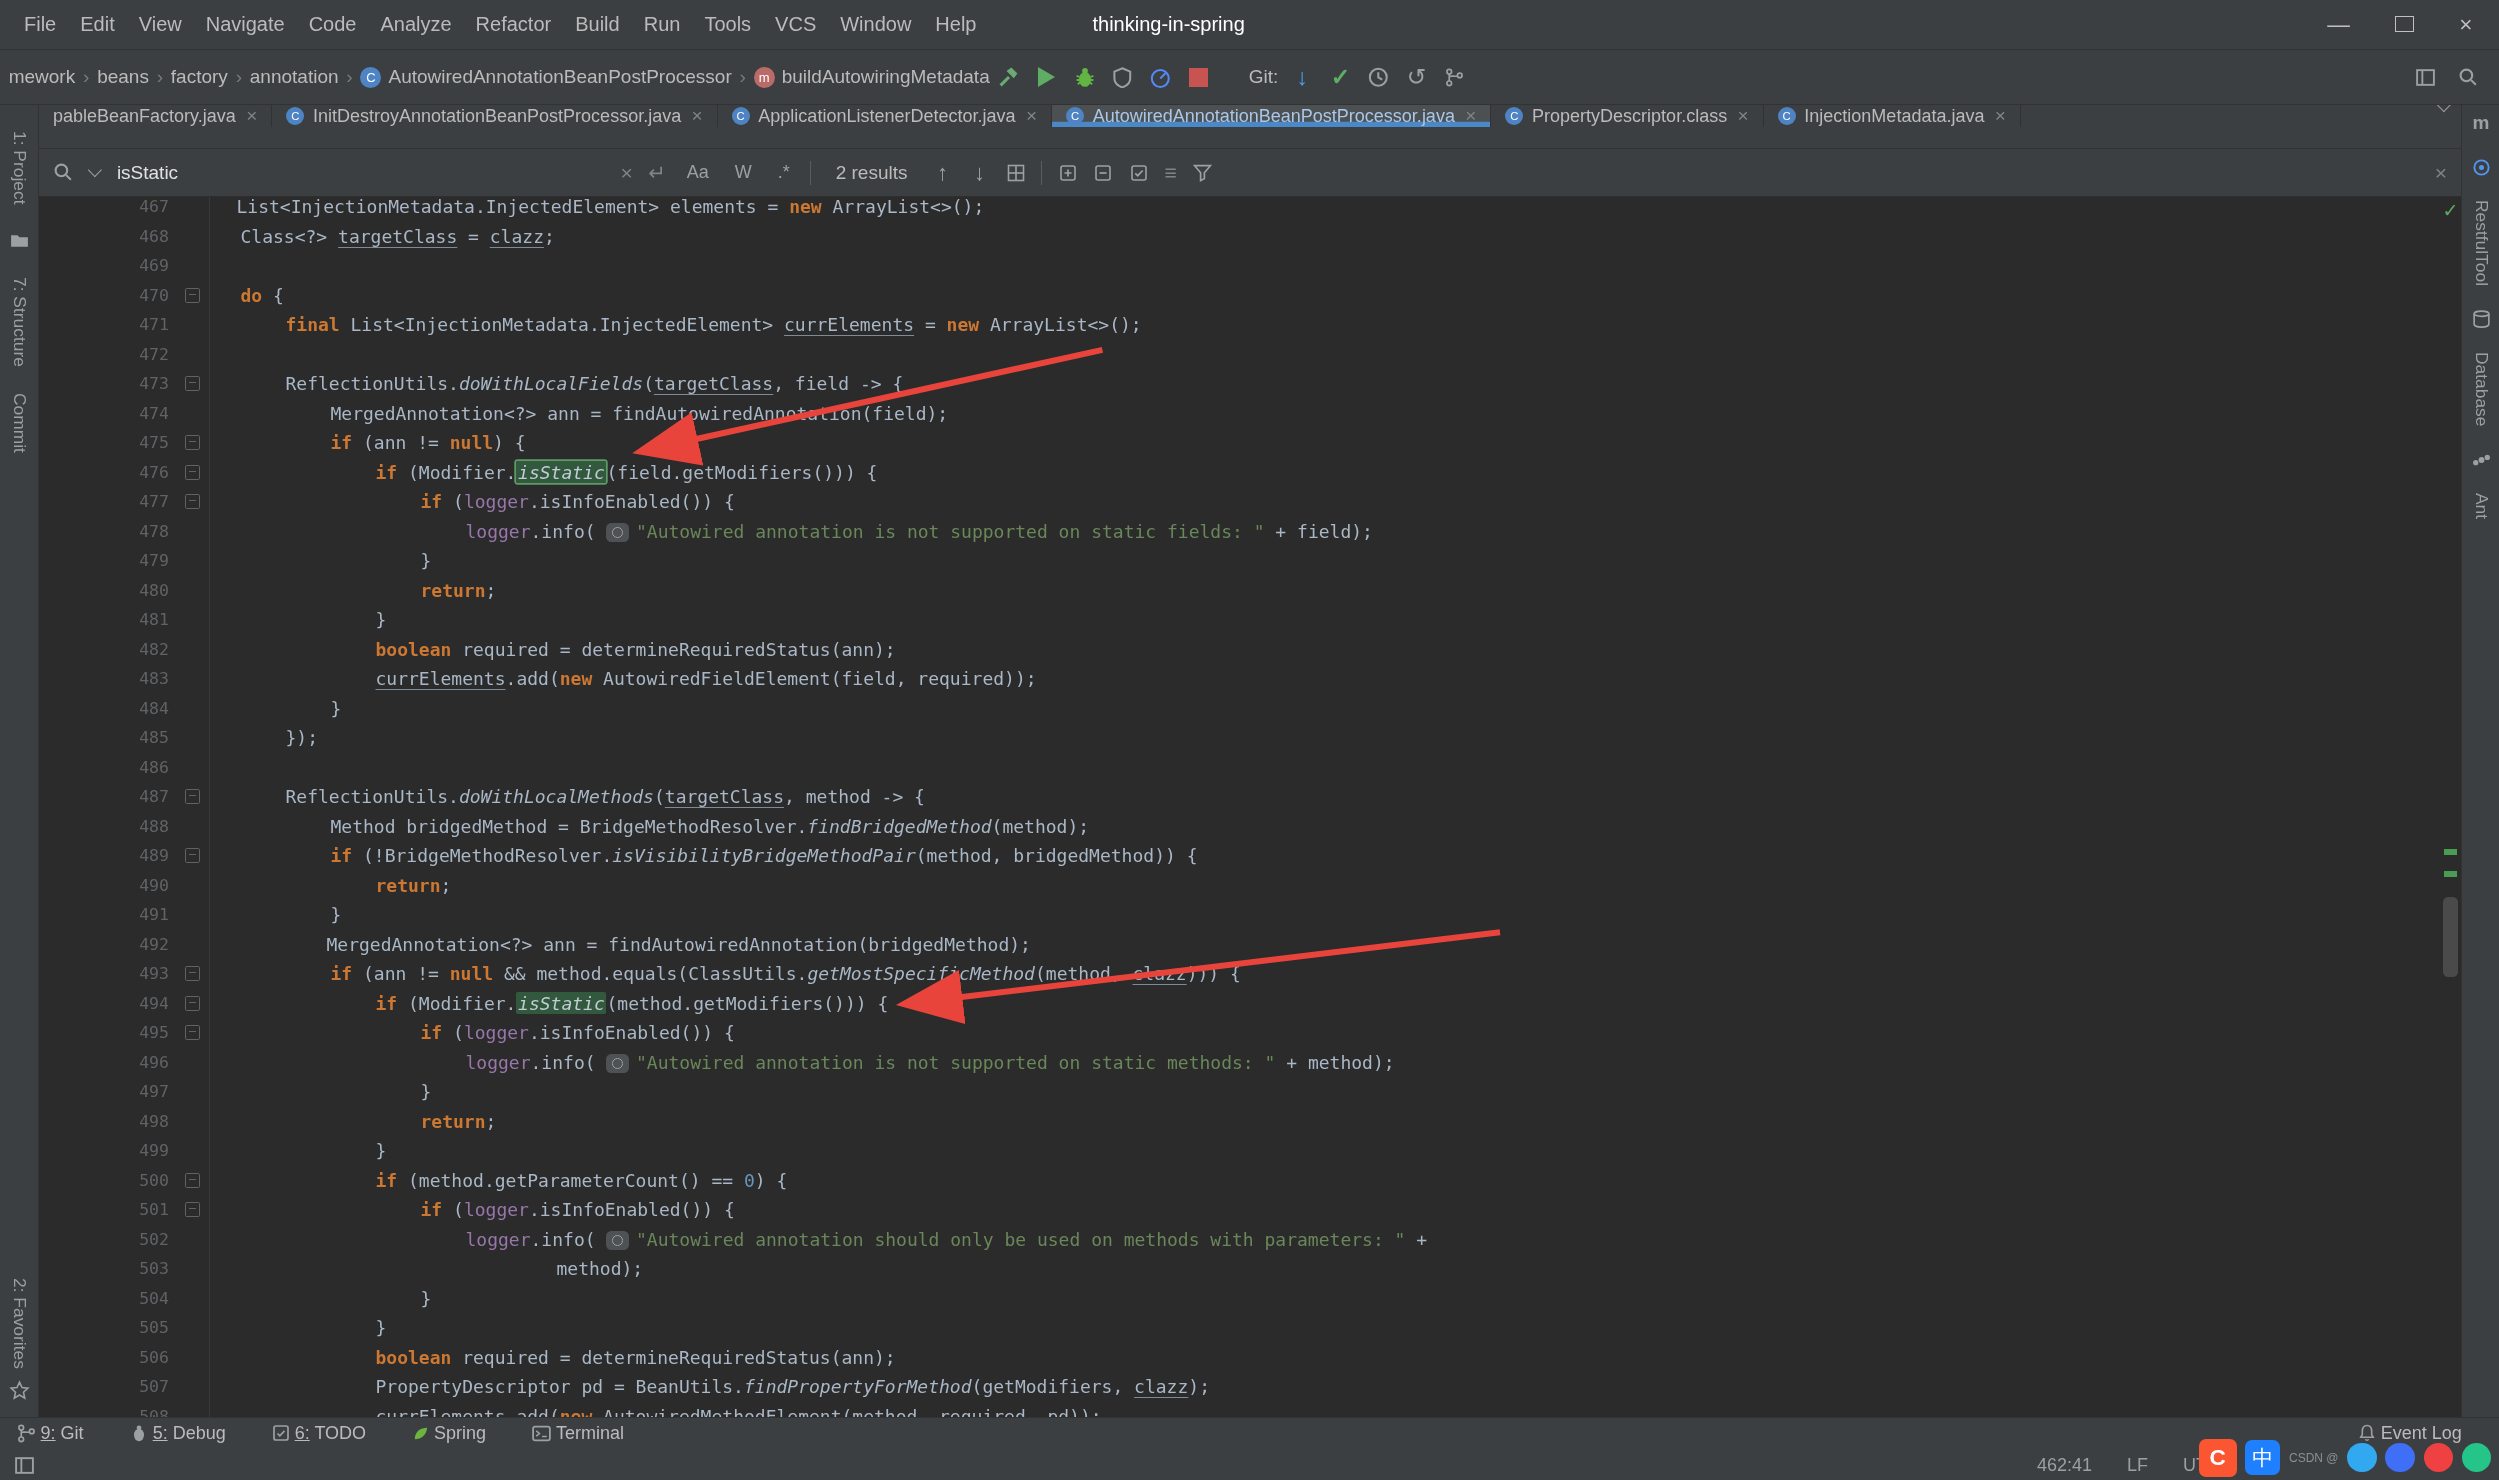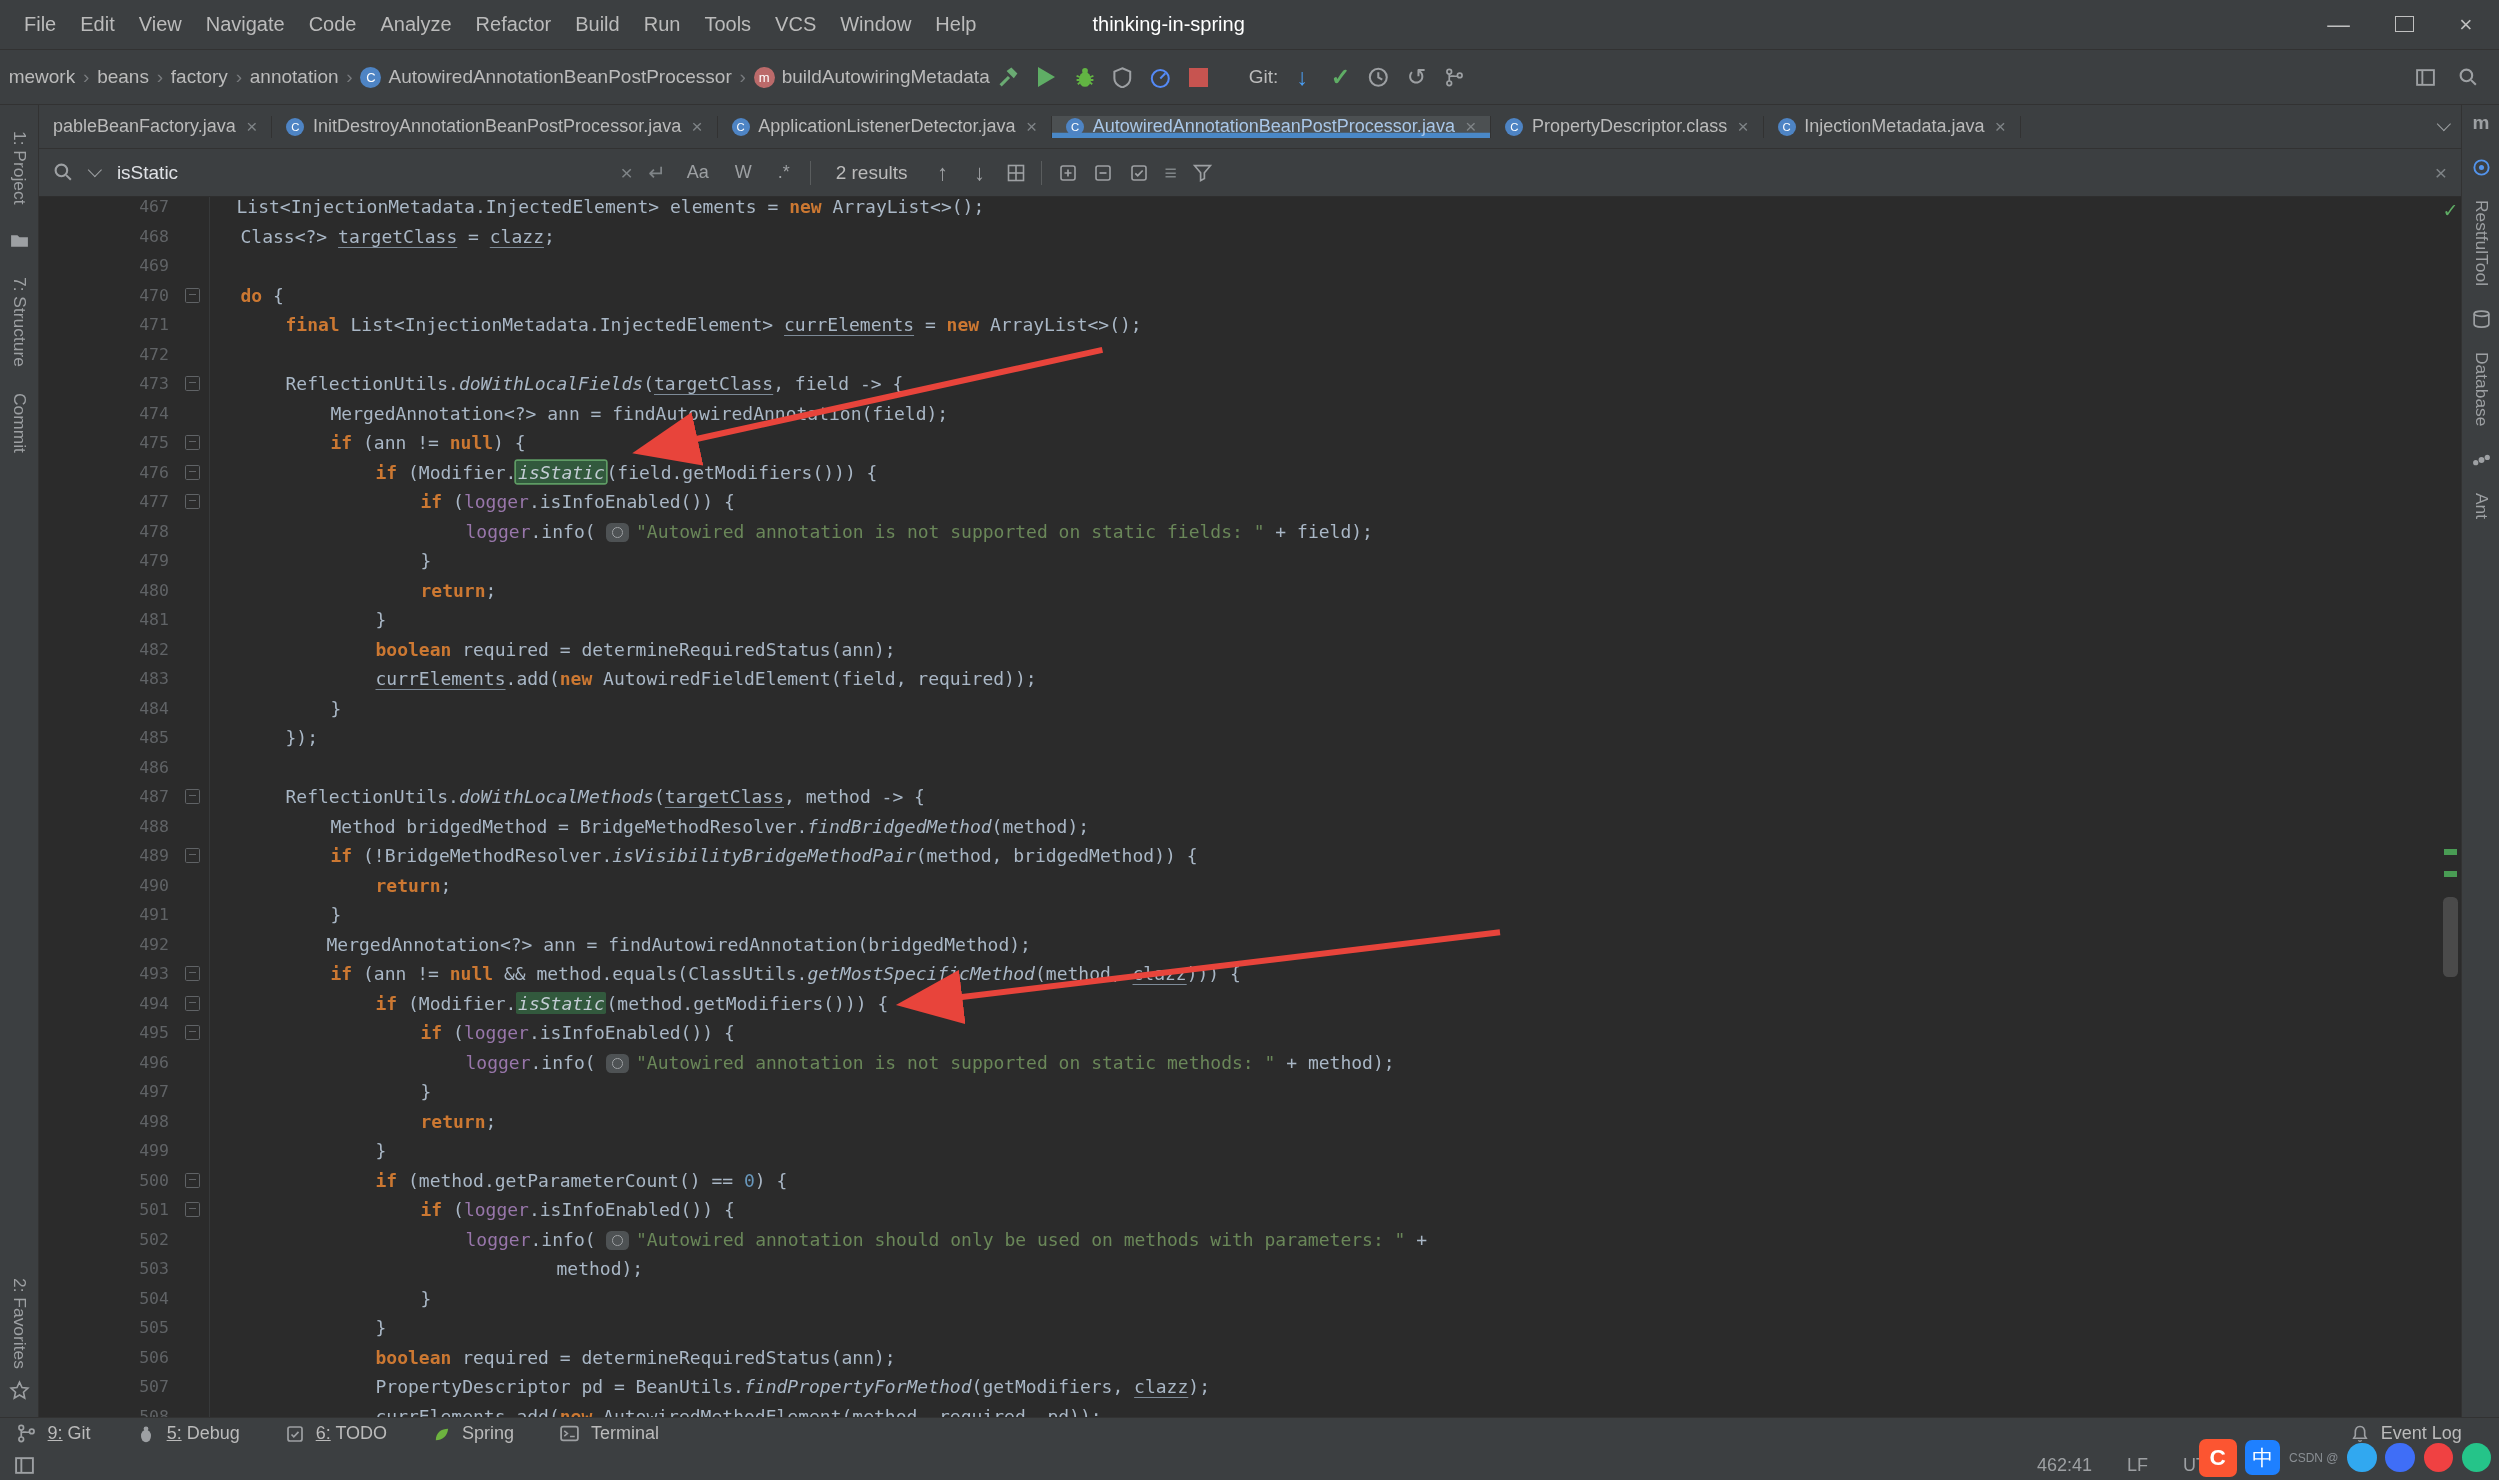--- a/index.html
+++ b/index.html
@@ -38,21 +38,21 @@
   .strip{width:38px;background:#3c3f41;flex:none;display:flex;flex-direction:column;align-items:center;}
   #left-strip{border-right:0.9px solid #323232;padding-top:26px;gap:26px;}
   #right-strip{border-left:0.9px solid #323232;padding-top:7px;gap:22.6px;}
   .vlabel{writing-mode:vertical-rl;font-size:17.4px;color:#9da0a3;white-space:nowrap;}
   .strip-bottom{margin-top:auto;display:flex;flex-direction:column;align-items:center;gap:12px;padding-bottom:15.6px;}
   .maven-label{color:#9da0a3;font-size:19px;font-weight:bold;}
 
   #center{flex:1;display:flex;flex-direction:column;min-width:0;}
 
   
-  #tabbar{height:43px;background:#3c3f41;border-bottom:0.9px solid #323232;display:flex;align-items:center;overflow:hidden;}
+  #tabbar{height:43px;background:#3c3f41;border-bottom:0.9px solid #323232;display:flex;align-items:flex-start;overflow:hidden;}
   .tab{display:flex;align-items:center;padding:0 14px;gap:8.7px;font-size:18px;color:#bbbbbb;border-right:0.9px solid #323232;white-space:nowrap;}
   .tab.active{background:#4c5052;color:#a9c7e8;box-shadow:inset 0 -5.2px 0 0 #4A88C7;}
   .tab-close{color:#7f8487;font-size:19px;margin-left:1.7px;}
   .tab-icon{width:18px;height:18px;border-radius:50%;background:#4e84c4;color:#fff;font-size:11.3px;display:inline-flex;align-items:center;justify-content:center;flex:none;}
   #tabbar-end{margin-left:auto;display:flex;align-items:center;padding:0 12px;}
 
   
   #editor{position:relative;flex:1;background:#2b2b2b;overflow:hidden;}
   #findbar{position:absolute;top:0;left:0;right:0;height:47px;background:#3c3f41;border-bottom:0.9px solid #2e2e2e;display:flex;align-items:center;z-index:6;padding:0 14px;gap:15.6px;font-size:19px;color:#9da0a3;}
   .find-input{background:transparent;border:none;outline:none;color:#dfe1e5;font-size:19px;font-family:"Liberation Sans",sans-serif;width:486px;}
@@ -83,21 +83,21 @@
   .inlay{display:inline-flex;align-items:center;justify-content:center;width:22.6px;height:19px;background:#4e5254;border-radius:5.2px;vertical-align:middle;margin-right:7px;}
   .inlay .dot{width:8.7px;height:8.7px;border:1.7px solid #9da0a3;border-radius:50%;}
 
   #stripe{position:absolute;right:0;top:0;bottom:0;width:22.6px;z-index:5;}
   .stripe-check{position:absolute;top:50px;right:2.6px;color:#5fad65;font-size:19px;}
   .stripe-mark{position:absolute;right:4.3px;width:13px;height:6px;background:#499c54;}
   .stripe-thumb{position:absolute;right:2.6px;width:15.6px;height:80px;background:rgba(166,166,166,0.25);border-radius:5.2px;}
 
   
   #bottombar{height:30px;background:#3c3f41;border-top:0.9px solid #323232;display:flex;align-items:center;padding:0 15.6px;font-size:18px;color:#bbbbbb;gap:45px;}
-  .bb-item{display:flex;align-items:flex-end;gap:11px;white-space:nowrap;}
+  .bb-item{display:flex;align-items:center;gap:4px;white-space:nowrap;}
   .u1{display:inline-block;}
   .u1::first-letter{text-decoration:underline;}
   #bottombar .right{margin-left:auto;margin-right:22.6px;display:flex;align-items:center;gap:8.7px;}
   #statusbar{height:35px;background:#3c3f41;display:flex;align-items:center;font-size:18px;color:#9da0a3;padding:0 14px;}
   #statusbar .right{margin-left:auto;margin-right:252px;display:flex;align-items:center;gap:35px;}
 
   
   #arrows{position:absolute;left:0;top:0;z-index:40;pointer-events:none;}
   #cn-note{position:absolute;left:1480px;top:851px;color:#e8443b;font-size:27px;white-space:nowrap;z-index:41;letter-spacing:0.9px;}
   #watermark{position:absolute;right:8.7px;bottom:4.3px;z-index:50;display:flex;align-items:center;gap:8.7px;}

